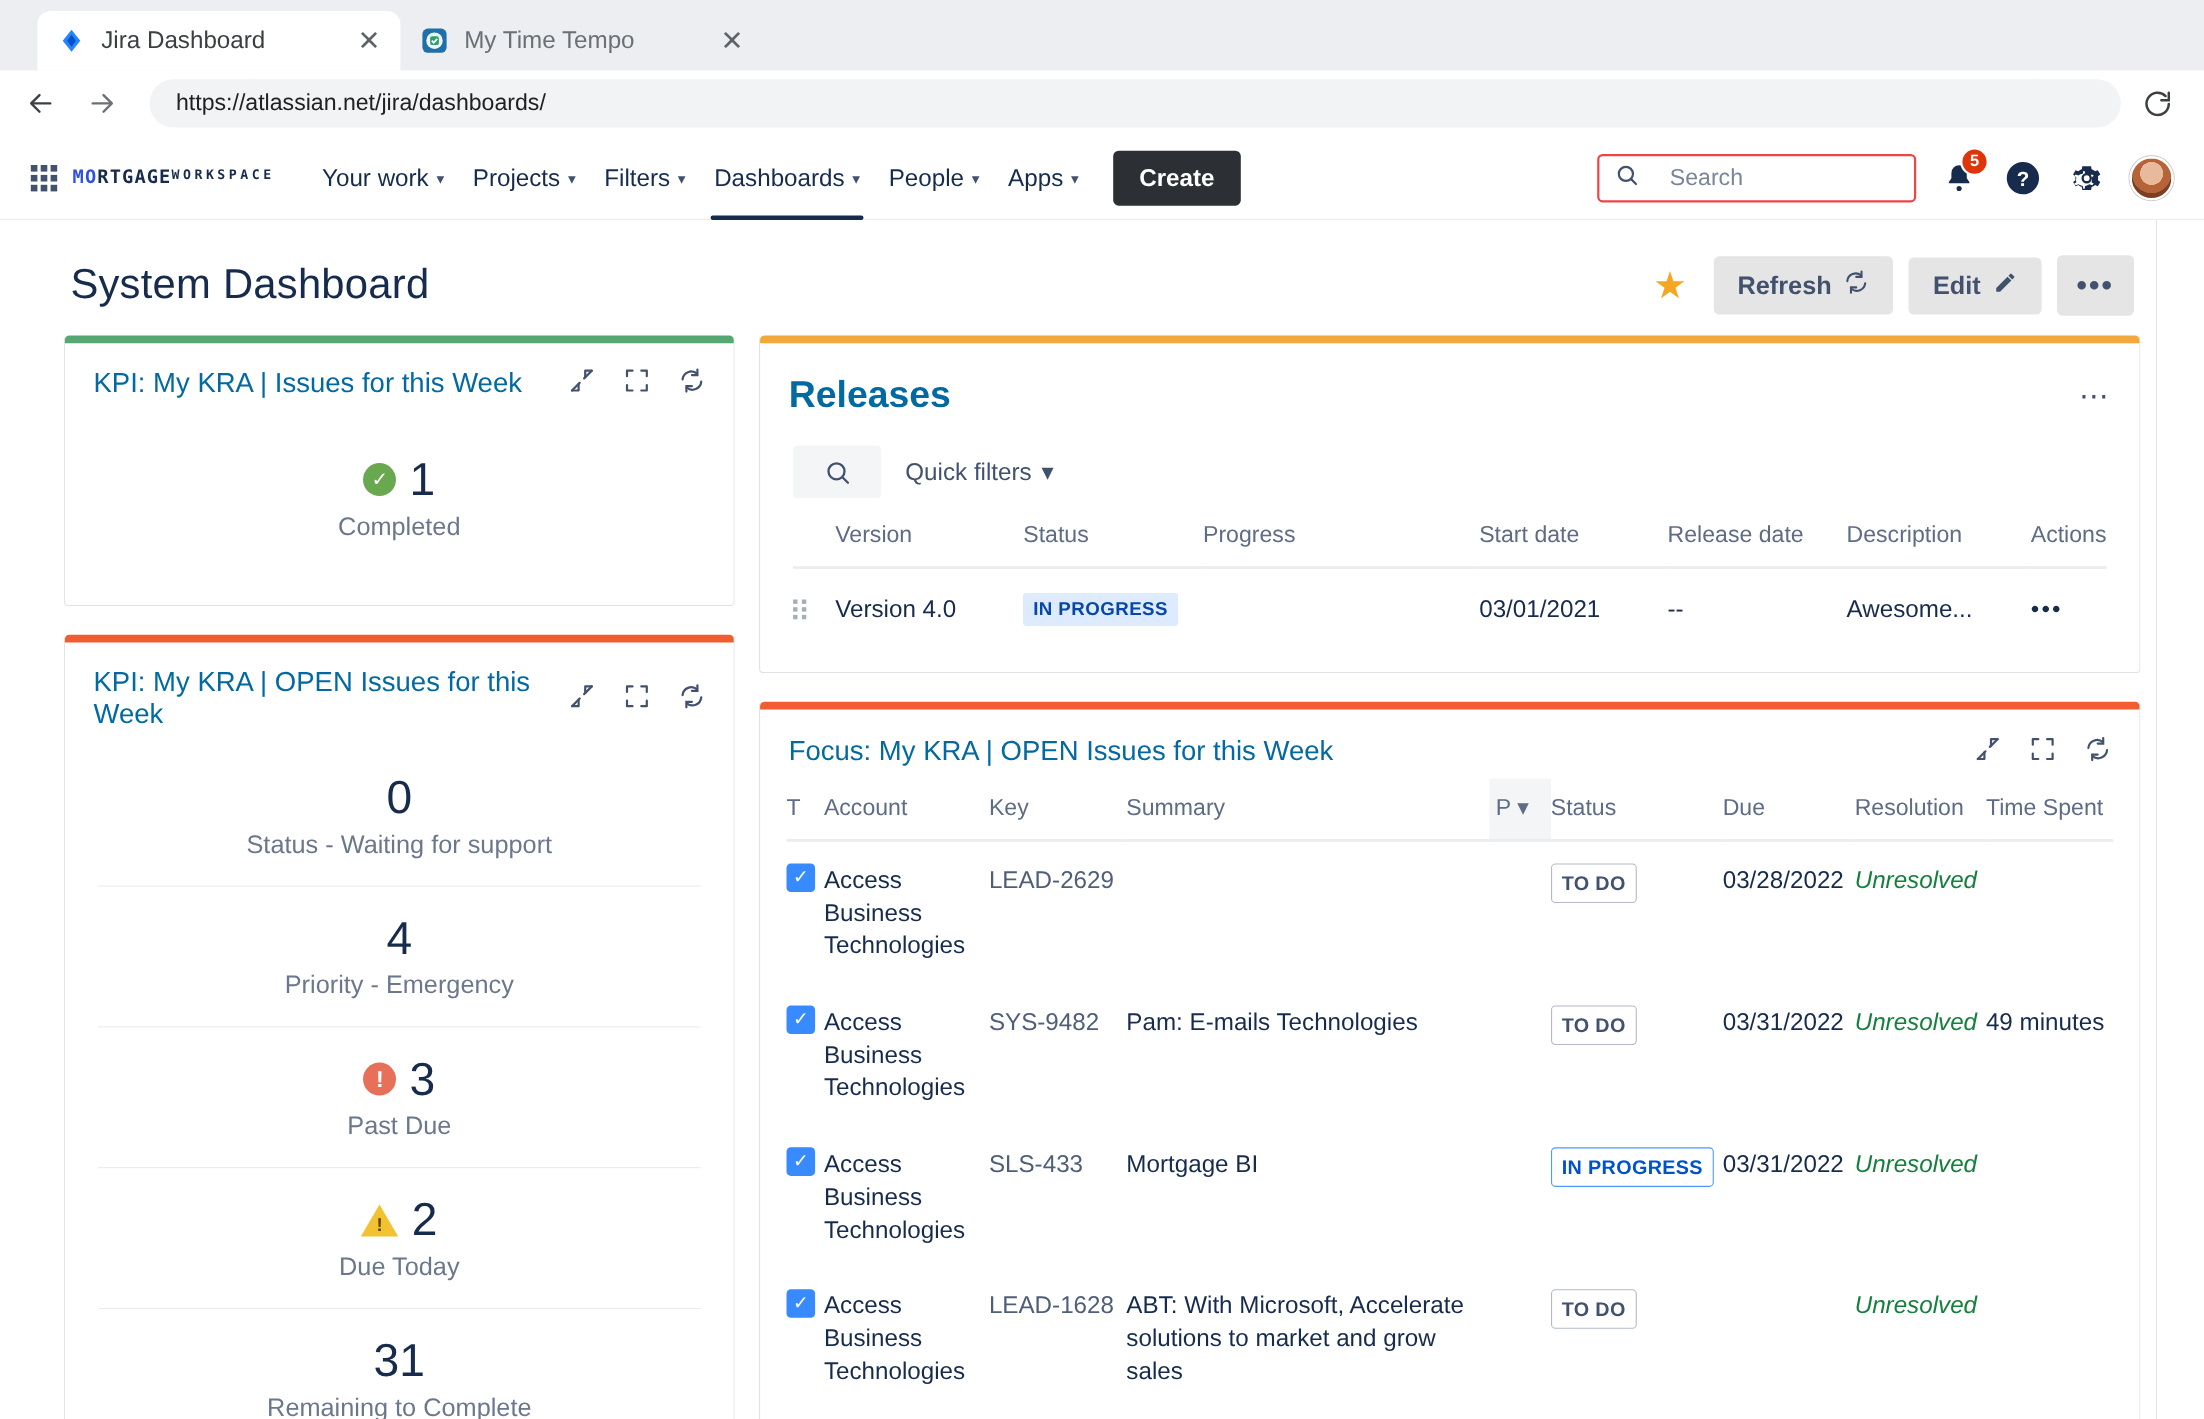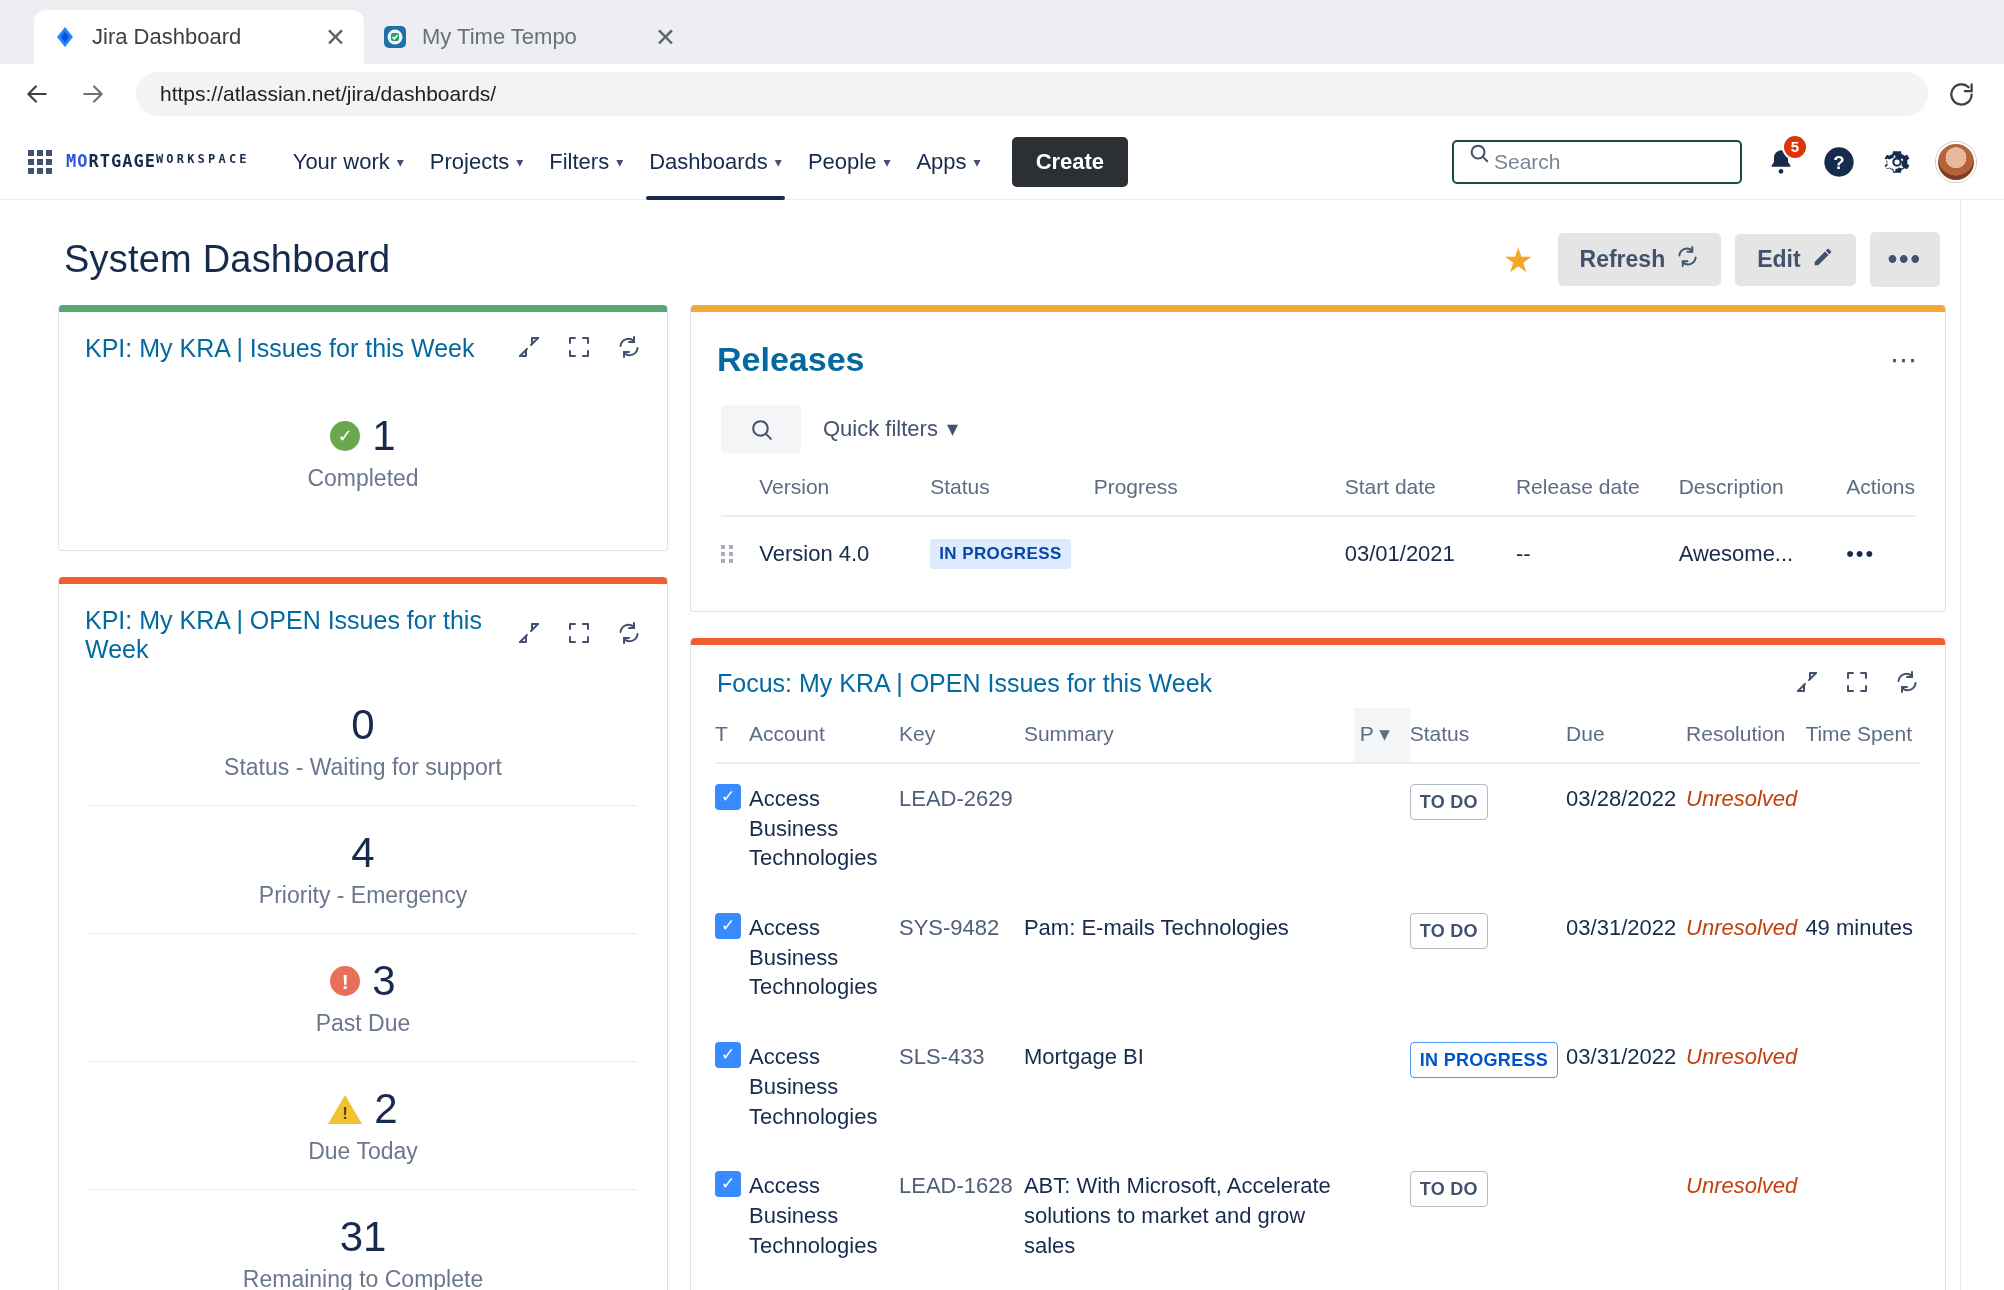--- a/index.html
+++ b/index.html
@@ -53,22 +53,22 @@
   .navitem.active::after {
     content: ""; position: absolute; left: 10px; right: 10px; bottom: 0;
     height: 4px; background: #172b4d; border-radius: 2px;
   }
   .create-btn {
     background: #2c2f33; color: #ffffff; font-size: 22px; font-weight: 600;
     padding: 12px 24px; border-radius: 5px; margin-left: 18px;
   }
   .nav-right { margin-left: auto; display: flex; align-items: center; gap: 20px; }
   .searchbox {
-    width: 290px; height: 44px; border: 2px solid #14532d; border-radius: 5px;
-    display: flex; padding: 0 14px; gap: 4px;
+    width: 290px; height: 44px; border: 2px solid #ef4444; border-radius: 5px;
+    display: flex; align-items: center; padding: 0 14px; gap: 28px;
   }
   .searchbox input {
     border: none; outline: none; font-size: 21px; color: #42526e;
     background: transparent; width: 100%; font-family: "Liberation Sans", sans-serif;
   }
   .searchbox input::placeholder { color: #7a8599; }
   .icon-btn { position: relative; width: 38px; height: 38px; display: flex; align-items: center; justify-content: center; }
   .badge {
     position: absolute; top: -9px; right: -8px; background: #de350b; color: #fff;
     font-size: 15px; font-weight: 700; border-radius: 50%;
@@ -152,21 +152,21 @@
     text-align: left; font-size: 21px; color: #5e6c84; font-weight: 400;
     padding: 14px 0 16px 0; border-bottom: 2px solid #ebecf0;
   }
   .focus-table th.pcol { background: #f4f5f7; padding-left: 6px; padding-right: 6px; }
   .focus-table td { font-size: 22px; color: #172b4d; padding: 20px 8px 20px 0; vertical-align: top; line-height: 1.35; }
   .focus-table td.key, .focus-table td.acct { color: #172b4d; }
   .focus-table td.acct { width: 150px; }
   .focus-table td.key { width: 125px; color: #505f79; }
   .focus-table td.summary { width: 330px; }
   .focus-table td.due { white-space: nowrap; }
-  .focus-table td.res { font-style: italic; color: #c2410c; white-space: nowrap; }
+  .focus-table td.res { font-style: italic; color: #15803d; white-space: nowrap; }
   .focus-table td.time { white-space: nowrap; }
   .cbx {
     width: 26px; height: 26px; border-radius: 4px; background: #388bff;
     display: flex; align-items: center; justify-content: center; color: #fff; font-size: 17px;
   }
   .status-box {
     display: inline-block; font-size: 18px; font-weight: 600; letter-spacing: .3px;
     padding: 5px 9px; border: 1px solid #b3bac5; border-radius: 4px; color: #42526e;
     white-space: nowrap;
   }

